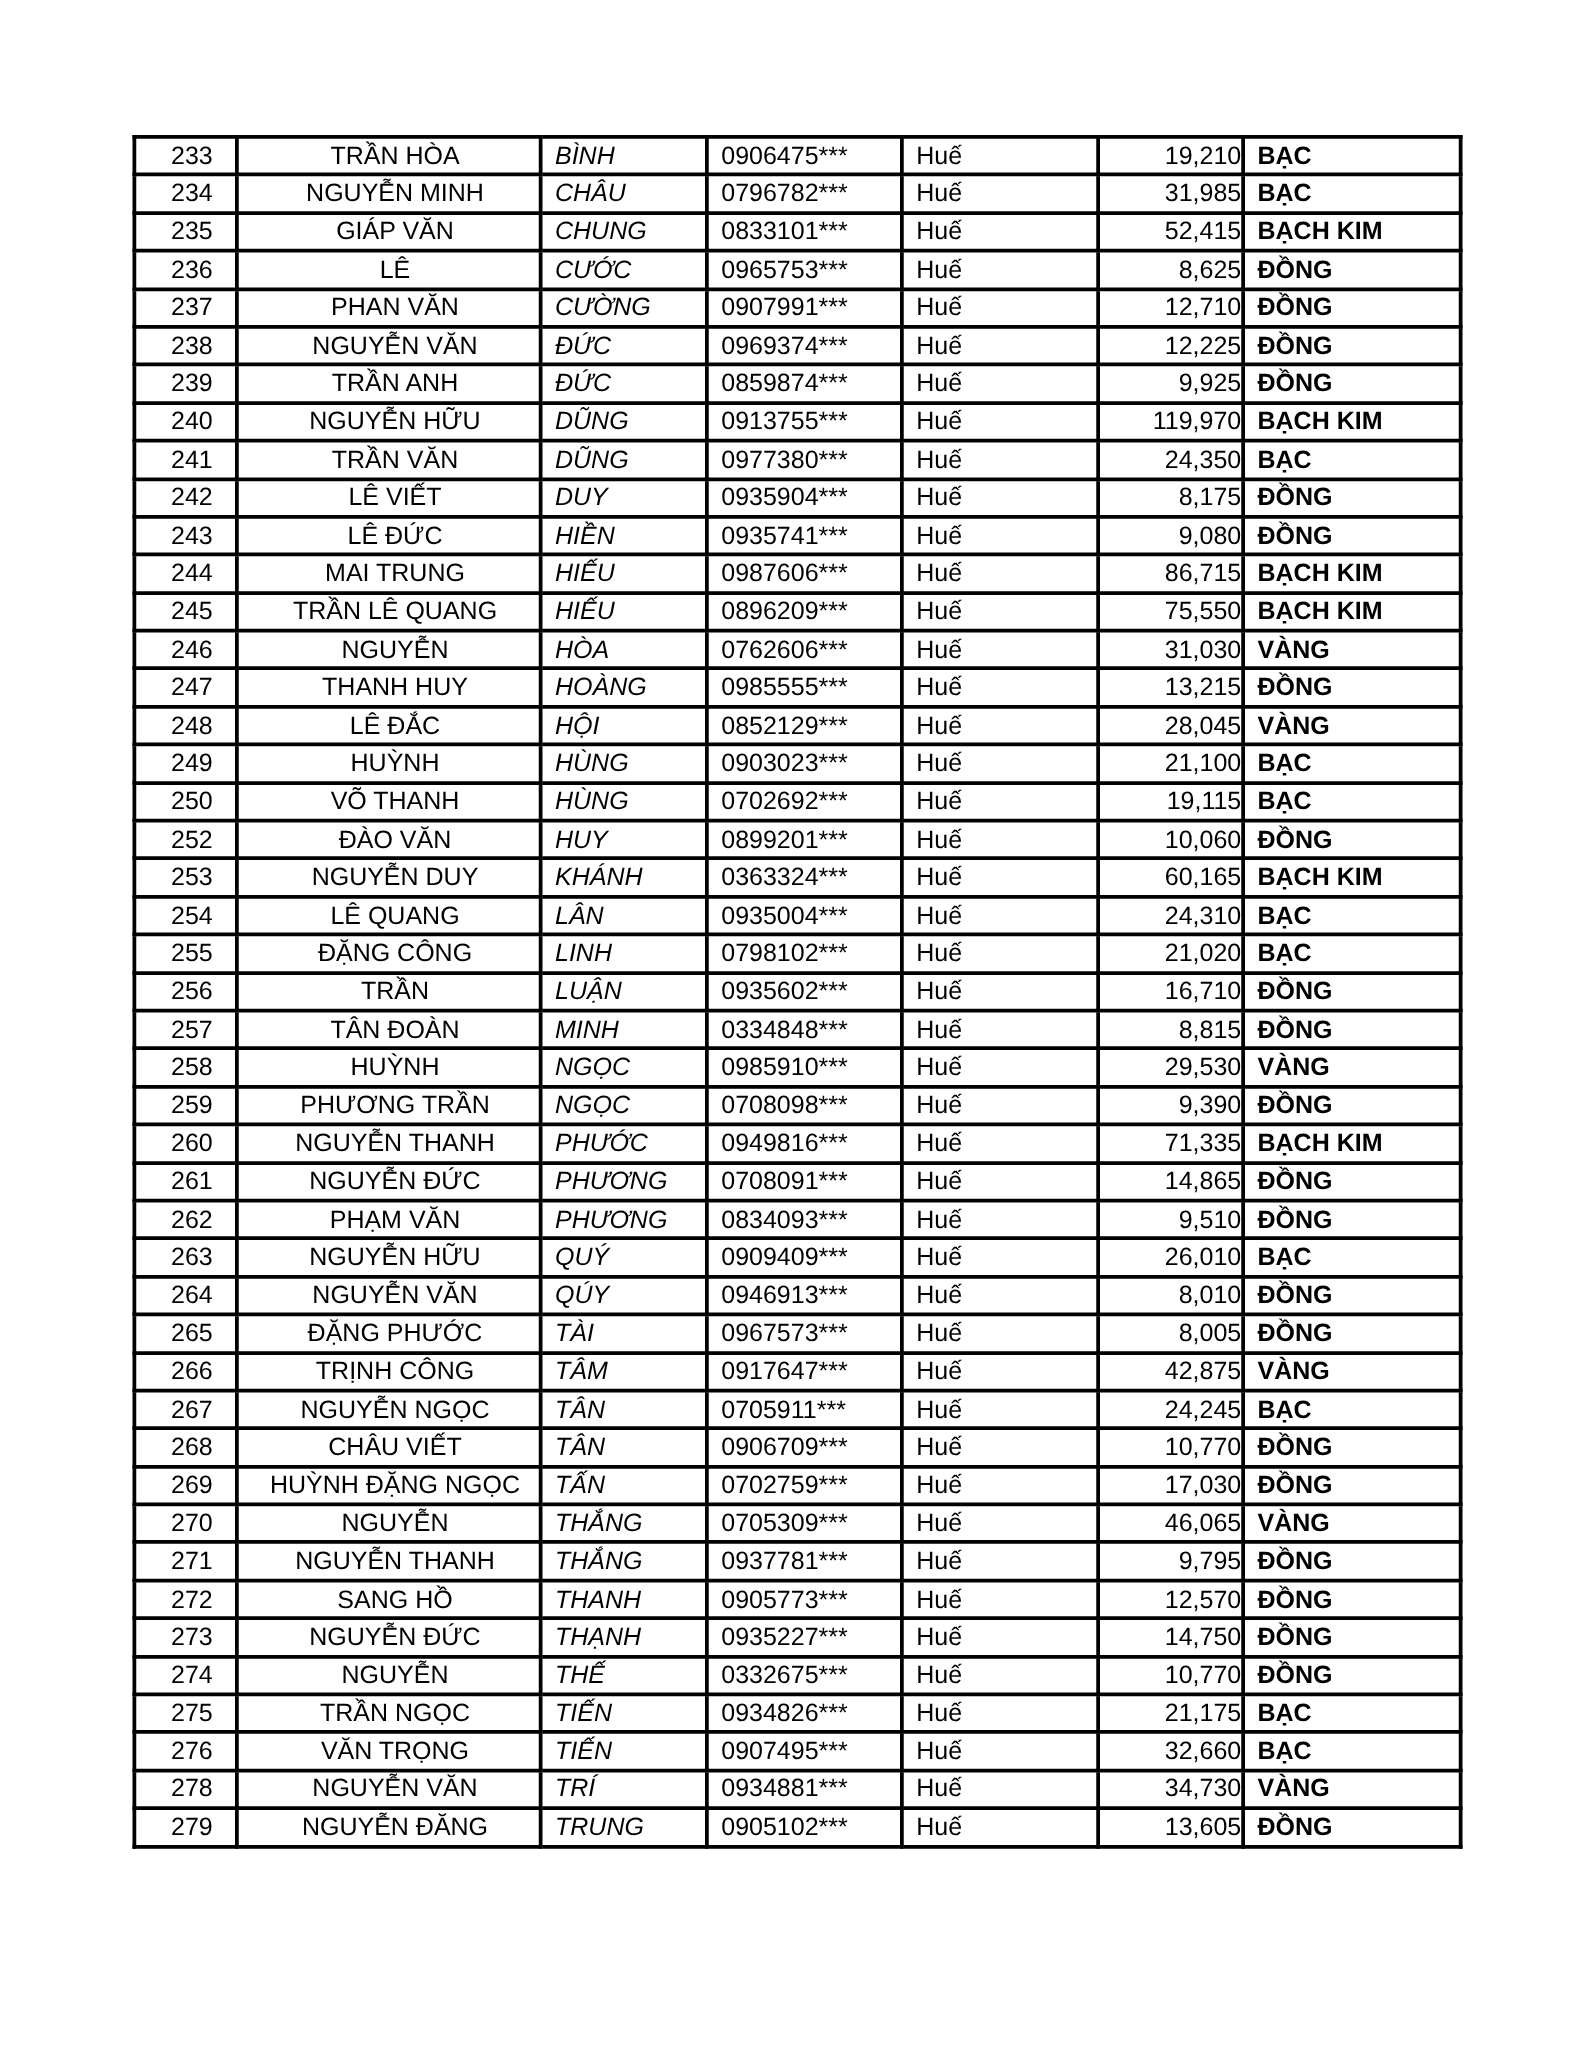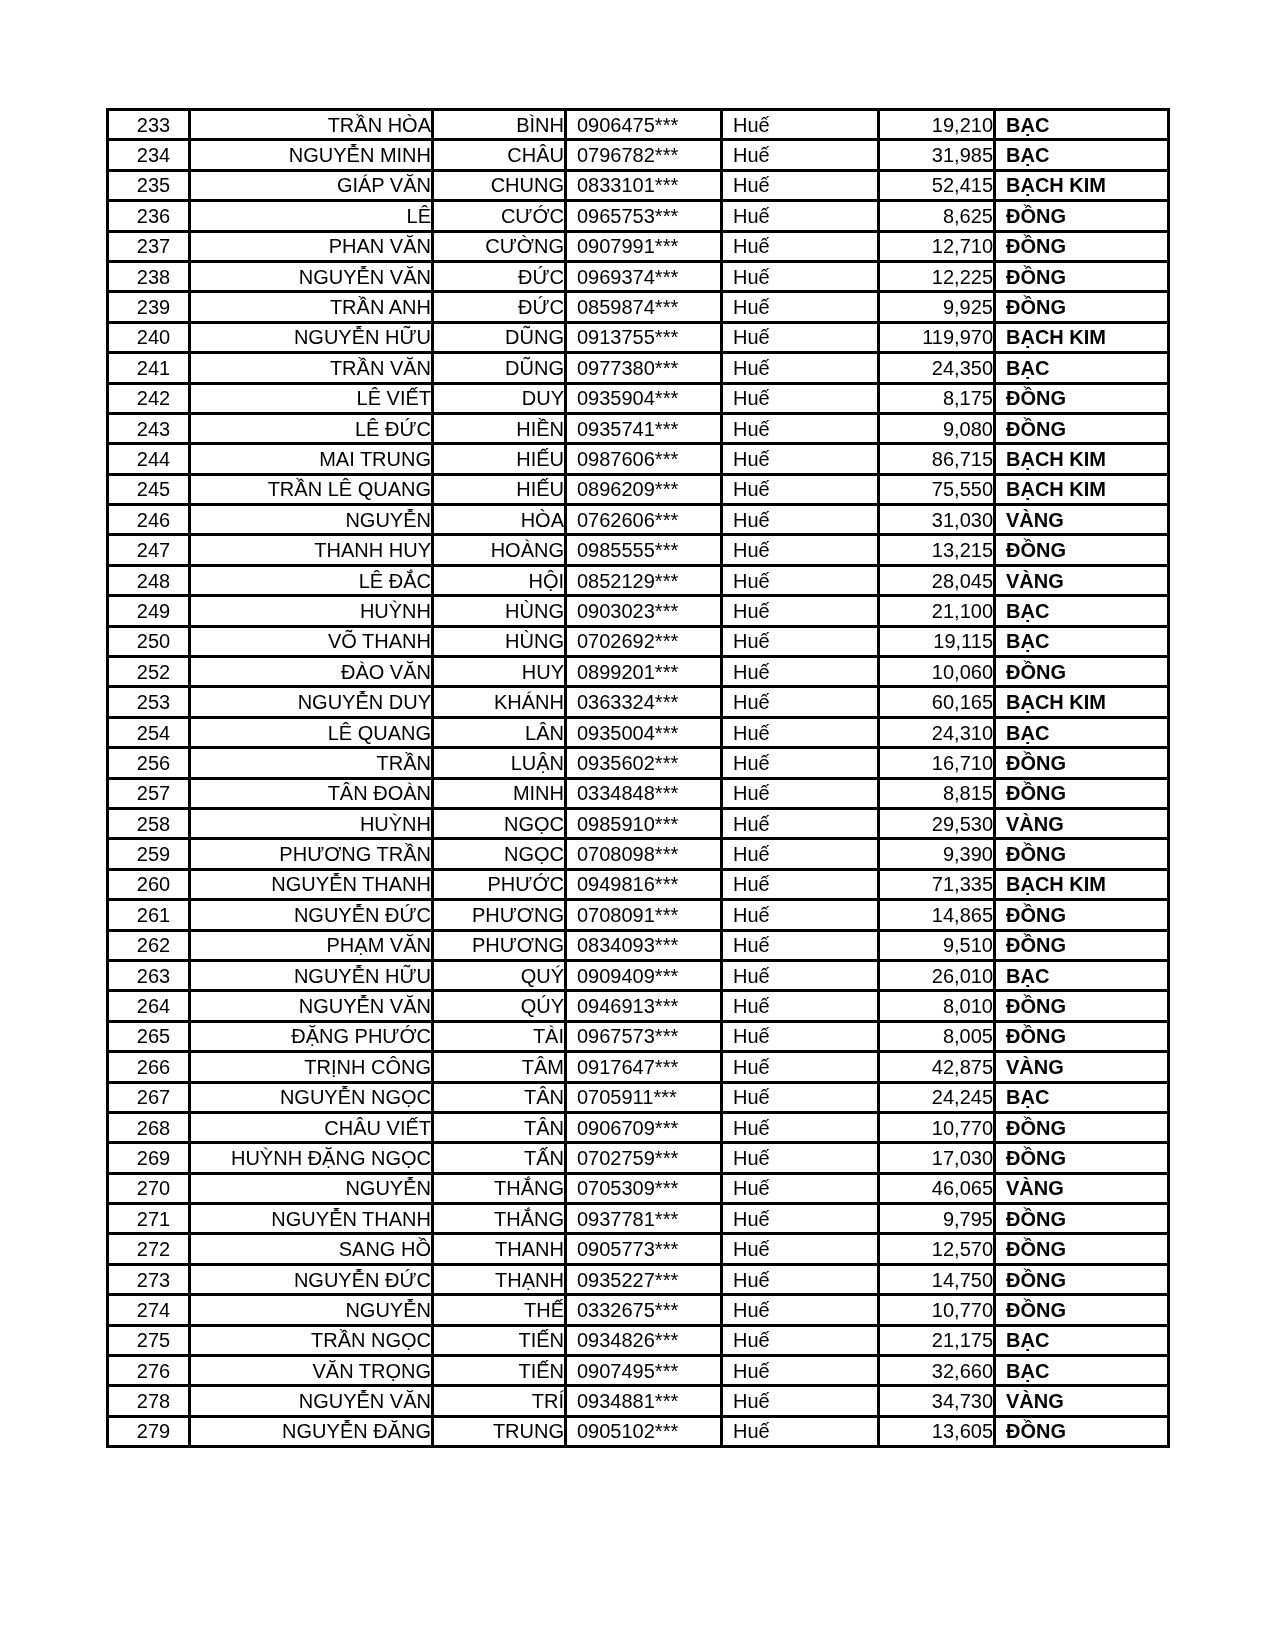--- a/index.html
+++ b/index.html
@@ -33,22 +33,22 @@
     border: 3px solid #000000;
     height: 27.4px;
     font-size: 20px;
     line-height: 1;
     vertical-align: middle;
     padding: 0 0 0 10px;
     white-space: nowrap;
     overflow: hidden;
   }
   td.c0 { text-align: center; padding: 0; }
-  td.c1 { text-align: right; }
-  td.c2 { text-align: right; }
+  td.c1 { text-align: center; }
+  td.c2 { text-align: left; font-style: italic; }
   td.c3 { text-align: left; }
   td.c4 { text-align: left; }
   td.c5 { text-align: right; padding: 0 12px 0 0; }
   td.c6 { text-align: left; font-weight: bold; }
 </style>
 </head>
 <body>
 
 <div class="page">
   <table class="members">
@@ -245,20 +245,29 @@
         <tr>
           <td class="c0">254</td>
           <td class="c1">LÊ QUANG</td>
           <td class="c2">LÂN</td>
           <td class="c3">0935004***</td>
           <td class="c4">Huế</td>
           <td class="c5">24,310</td>
           <td class="c6">BẠC</td>
         </tr>
         <tr>
+          <td class="c0">255</td>
+          <td class="c1">ĐẶNG CÔNG</td>
+          <td class="c2">LINH</td>
+          <td class="c3">0798102***</td>
+          <td class="c4">Huế</td>
+          <td class="c5">21,020</td>
+          <td class="c6">BẠC</td>
+        </tr>
+        <tr>
           <td class="c0">256</td>
           <td class="c1">TRẦN</td>
           <td class="c2">LUẬN</td>
           <td class="c3">0935602***</td>
           <td class="c4">Huế</td>
           <td class="c5">16,710</td>
           <td class="c6">ĐỒNG</td>
         </tr>
         <tr>
           <td class="c0">257</td>

